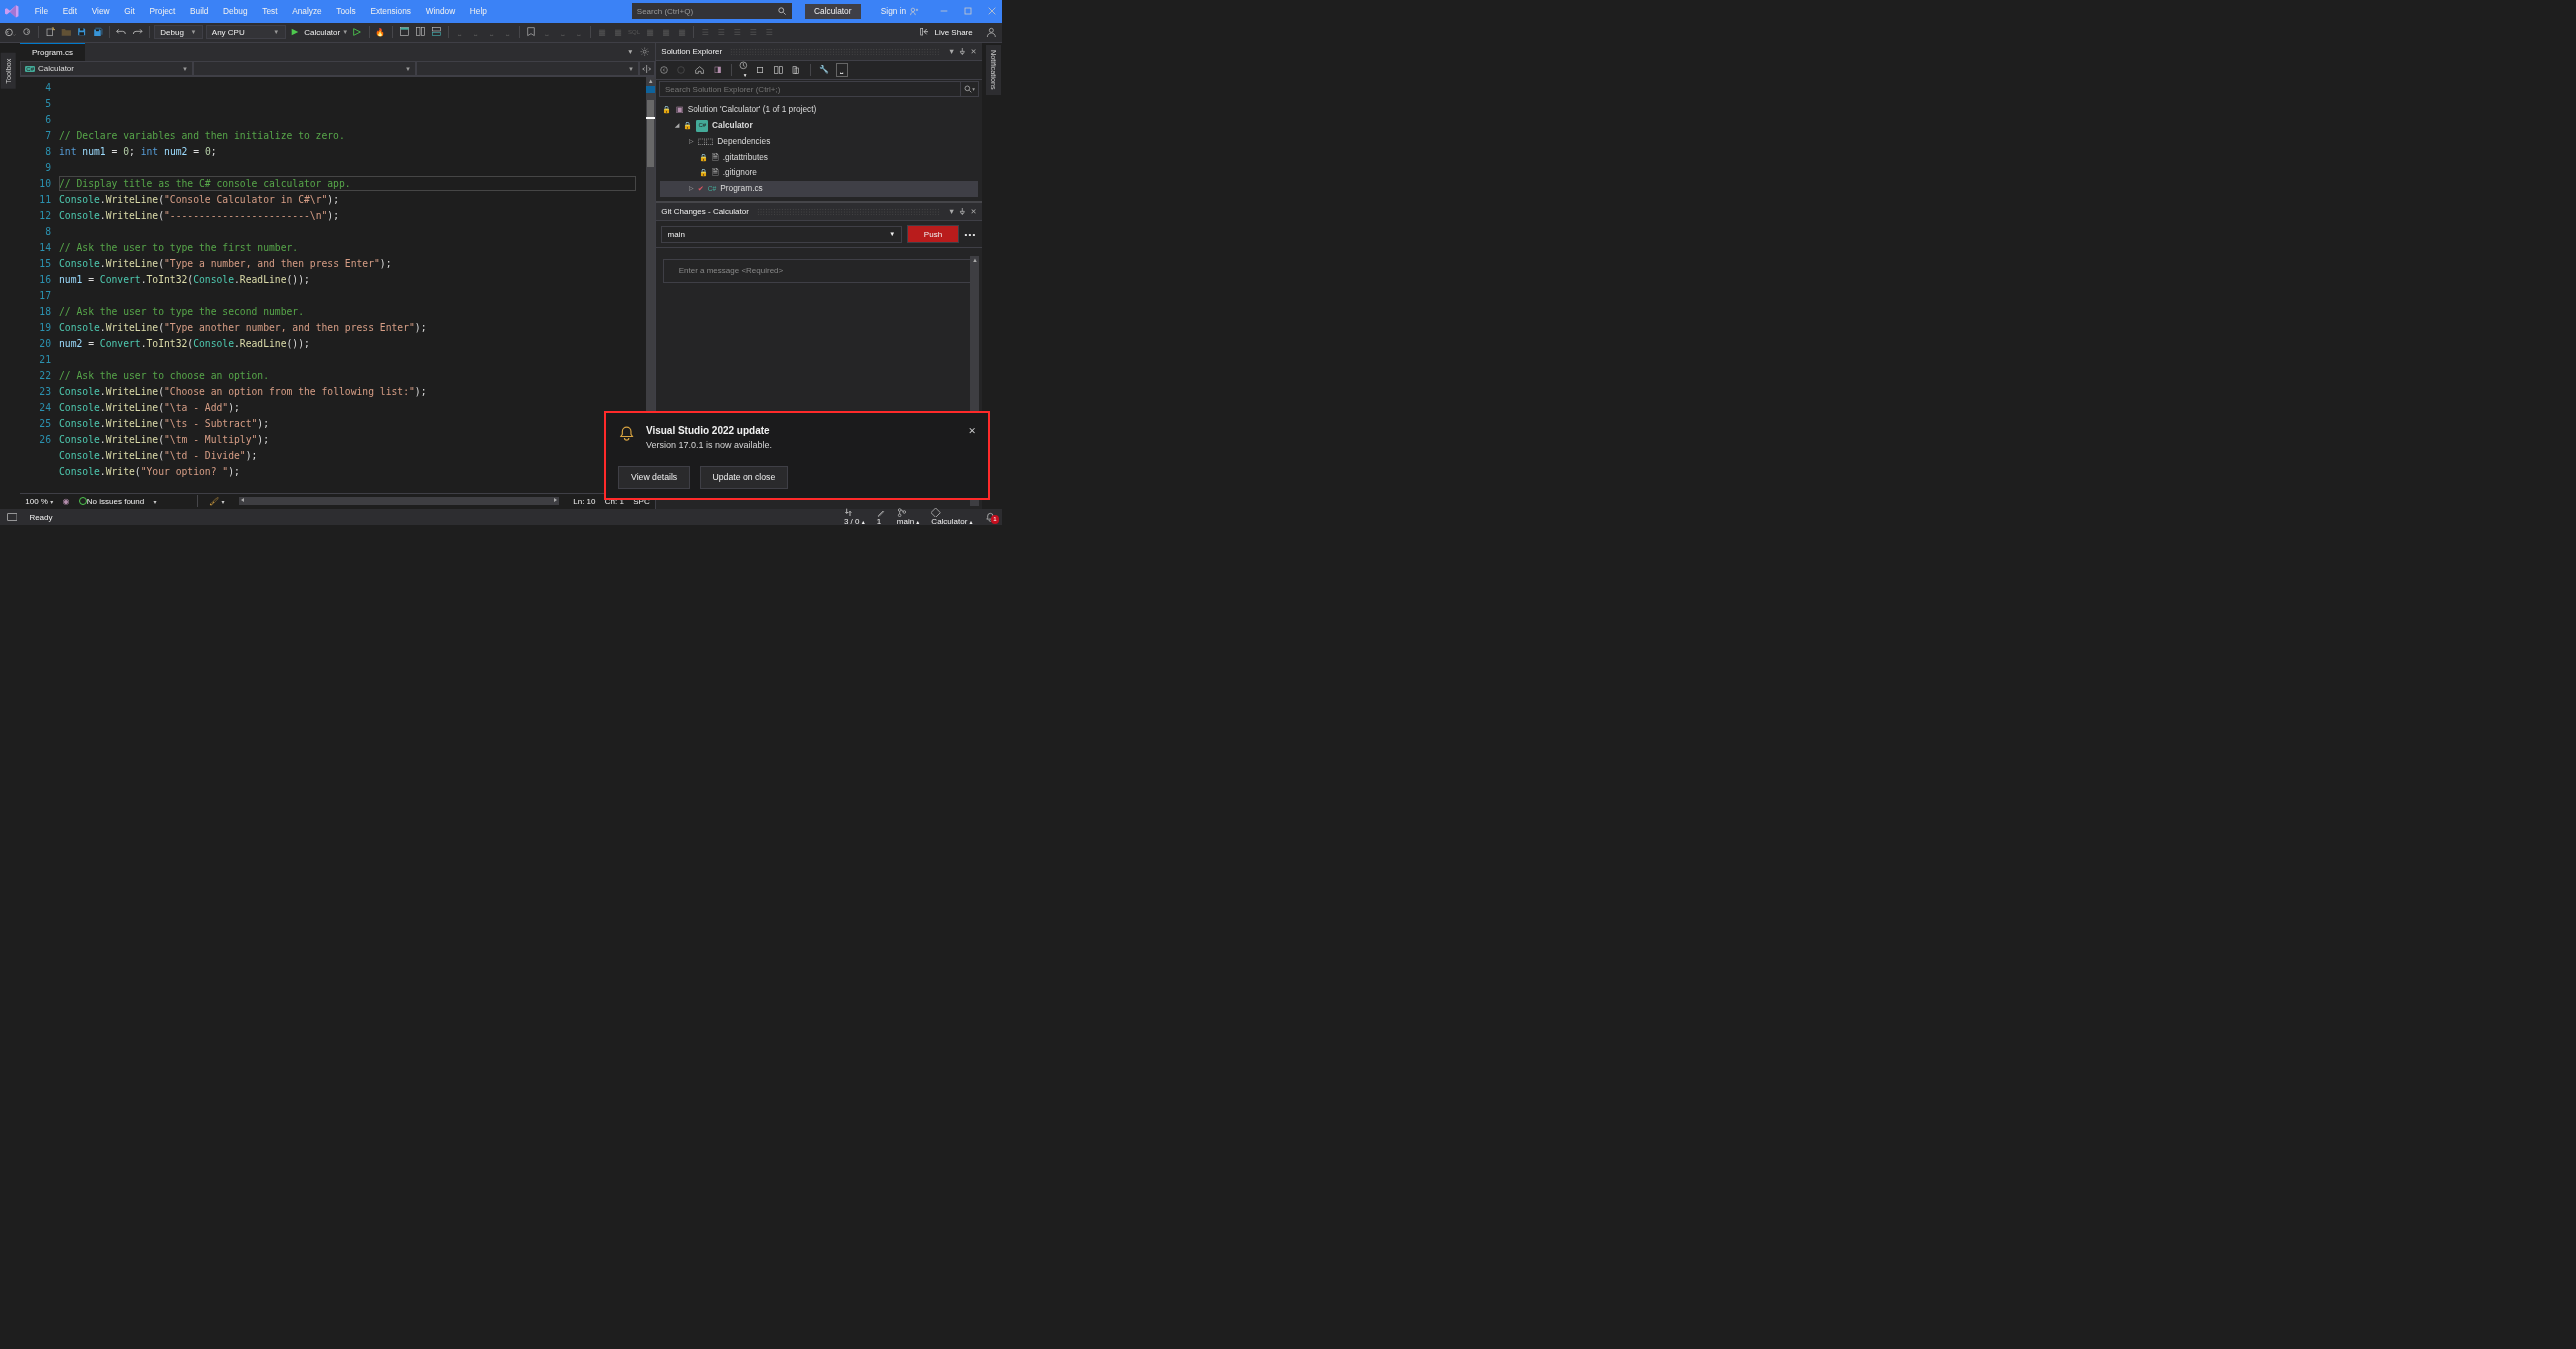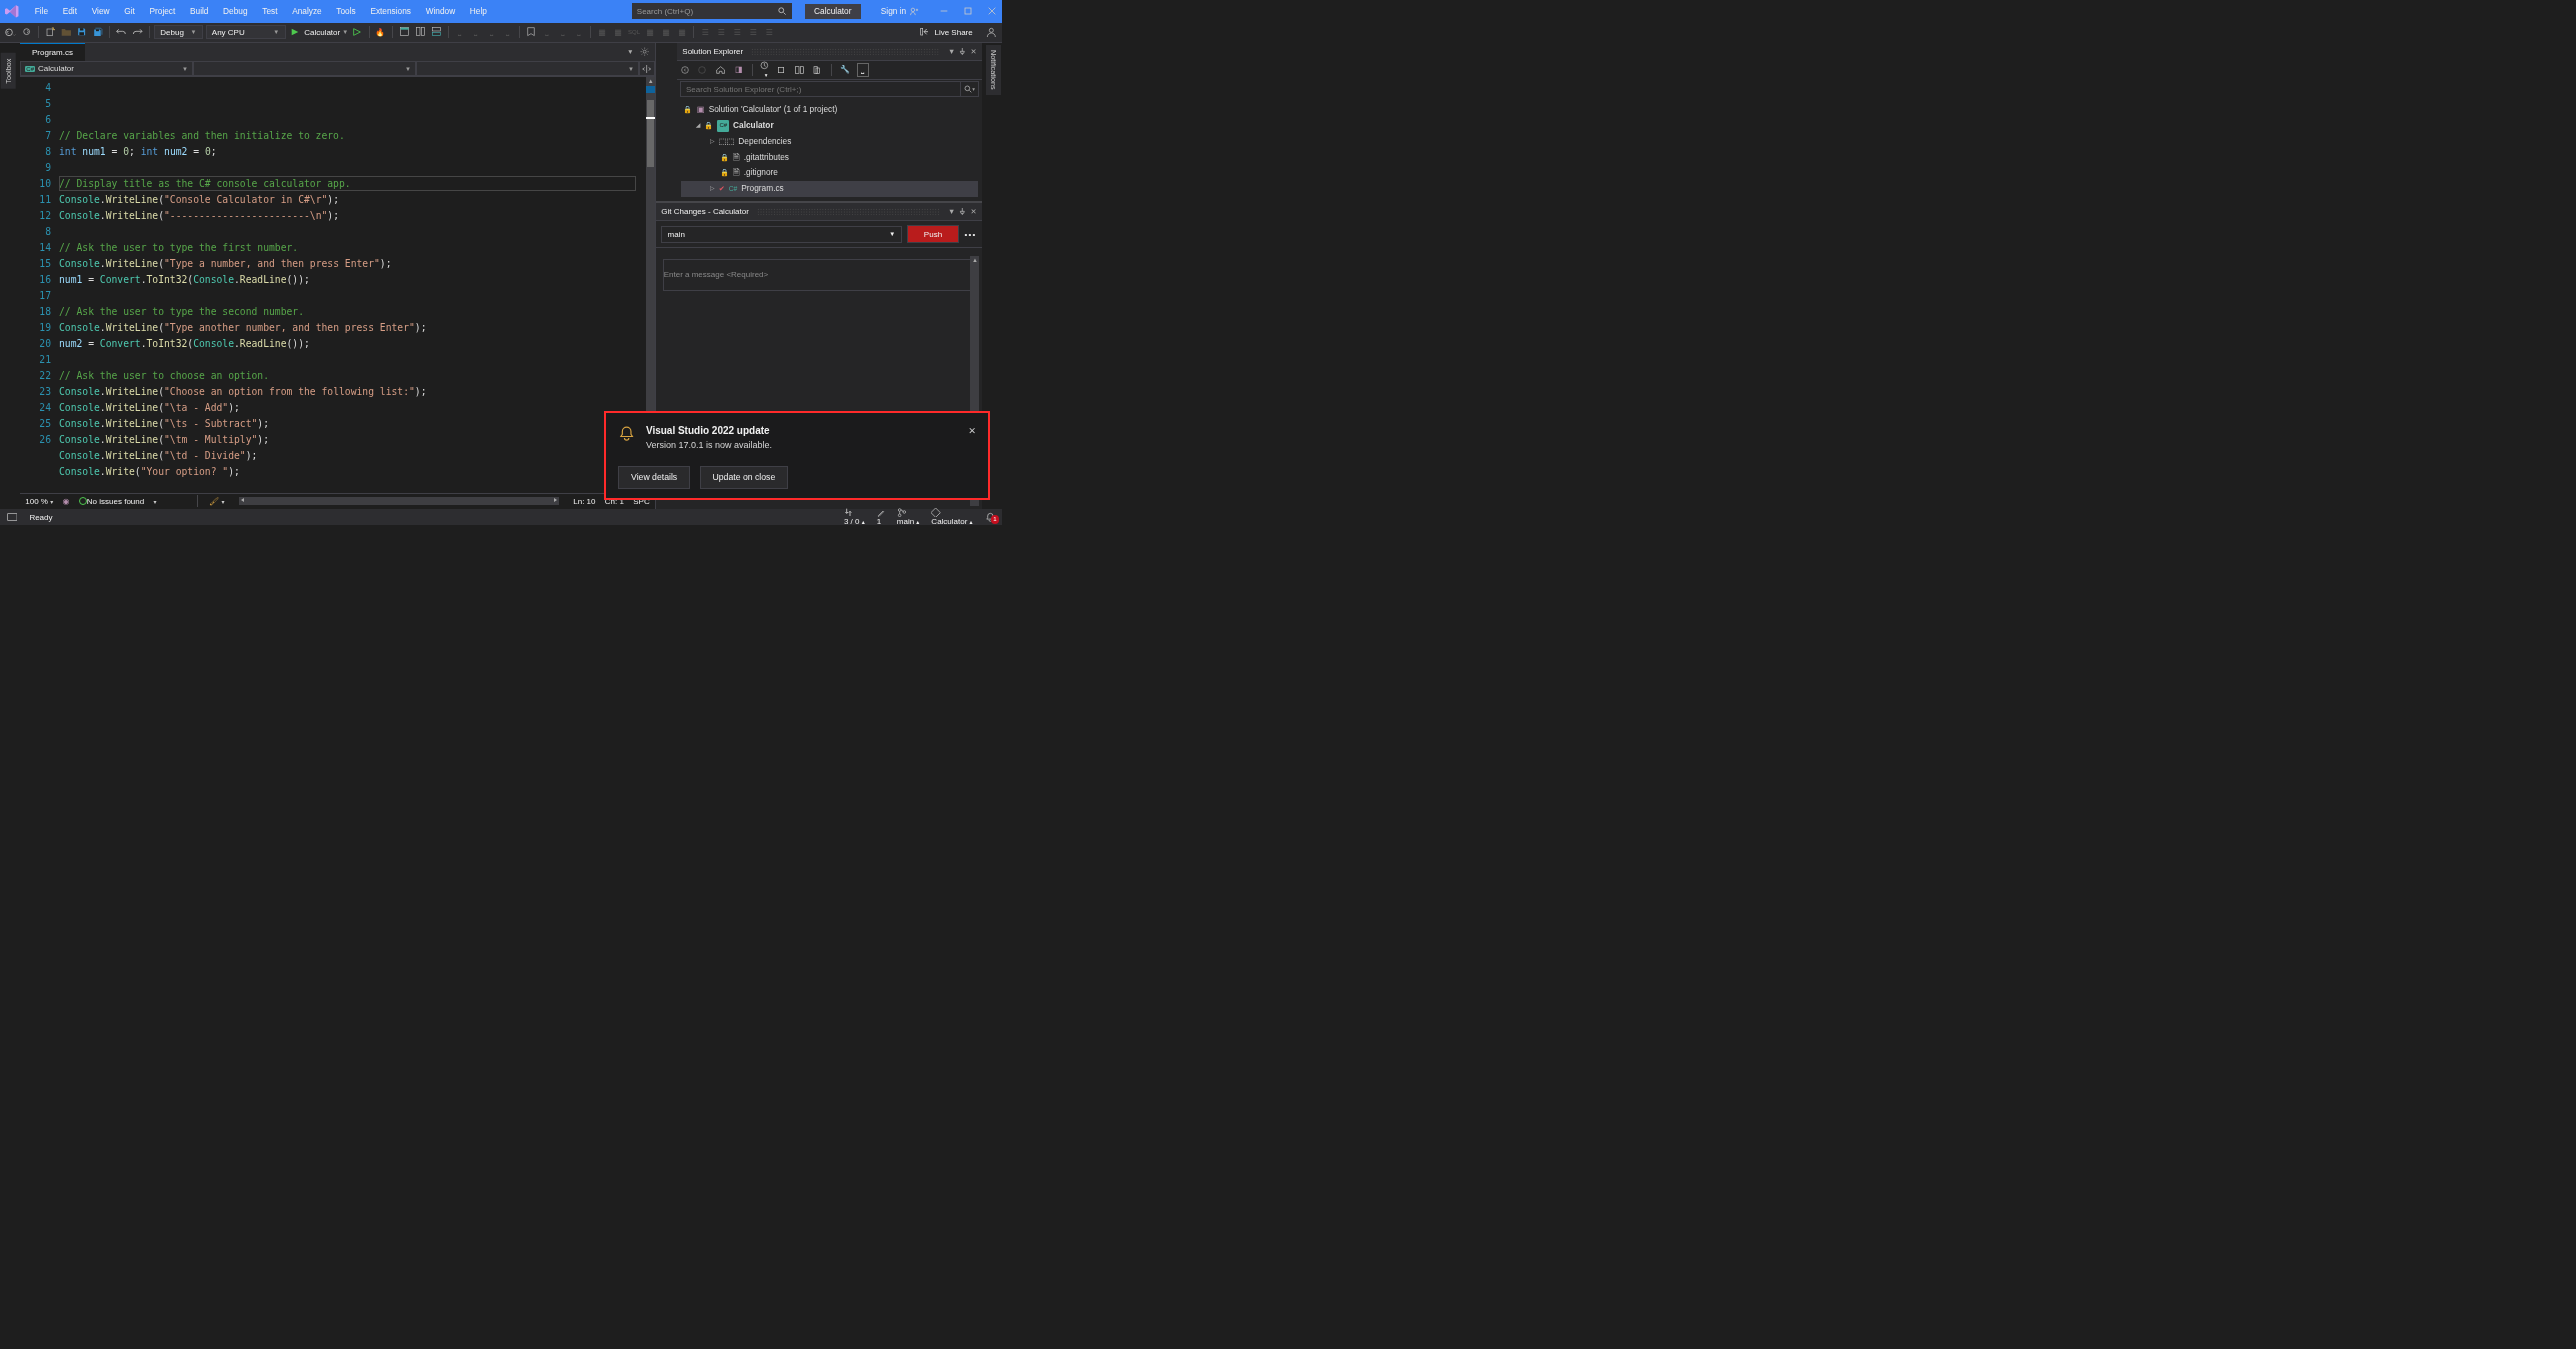--- a/index.html
+++ b/index.html
@@ -179,21 +179,21 @@
   .tree { padding:4px 4px; font-size:8.3px; line-height:1.9; color:#dcdcdc;}
   .tree-row { display:flex; align-items:center; gap:4px; padding-left:2.7px;}
   .indent1{padding-left:14.7px;} .indent2{padding-left:29px;}
   .tree-row.selected { background:#3f3f46;}
   .lock { color:#0097fb; font-size:7.3px;}
   .tri { color:#aaa; font-size:6px;}
   .git-panel { border-top:2px solid #46464a;}
   .branch-row { display:flex; align-items:center; padding:4px 5.3px; gap:5.3px; border-bottom:0.7px solid #3f3f46;}
   .branch-combo { flex:1; border:0.7px solid #3f3f46; height:17.3px; display:flex; align-items:center; padding:0 5.3px; font-size:8px;}
   .push-btn { border:0.7px solid #3f3f46; background:#b91c1c; padding:3.3px 16px; font-size:8px;}
-  .commit-msg { margin:10.7px 6.7px; border:0.7px solid #3f3f46; height:32px; display:flex; align-items:center; padding:0 0; color:#888; font-size:8px;text-align:right;}
+  .commit-msg { margin:10.7px 6.7px; border:0.7px solid #3f3f46; height:24px; display:flex; align-items:center; padding:0 15px; color:#888; font-size:8px;text-align:right;}
   
   .toast {
     position:absolute; right:12px; bottom:25px; width:386px;
     background:#1b1b1c; border:2px solid #ff2a2a; padding:12px 12px 9.3px 12px;
   }
   .toast-top { display:flex; align-items:flex-start; gap:9.3px;}
   .bell-big { width:18.6px; height:18.6px; }
   .toast-title { font-weight:600; font-size:10px; }
   .toast-sub { font-size:9px; color:#d6d6d6; margin-top:4px;}
   .toast-close { margin-left:auto; font-size:9.3px; color:#ccc;}
@@ -501,21 +501,21 @@
       <span style="color:#d9a441;">🖌 <span class="chev">▾</span></span>
       <div class="hscroll"></div>
       <span><span>Ln:</span> <span>10</span></span>
       <span><span>Ch:</span> <span>1</span></span>
       <span>SPC</span>
     </div>
   </div>
 
   <div class="rightcol">
 
-    <div style="flex:0 0 auto;margin-left:21px;">
+    <div style="flex:0 0 auto;">
       <div class="panel-hdr">
         <span class="ttl">Solution Explorer</span>
         <div class="dot-fill"></div>
         <span class="ico">▼</span>
         <span class="ico">
             <svg width="7.3" height="7.3" viewBox="0 0 11 11">
               <path d="M5 0v5M2 5h6l-1 3H3zM5 8v3" stroke="#ccc" fill="none"></path>
             </svg>
           </span>
         <span class="ico">✕</span>

